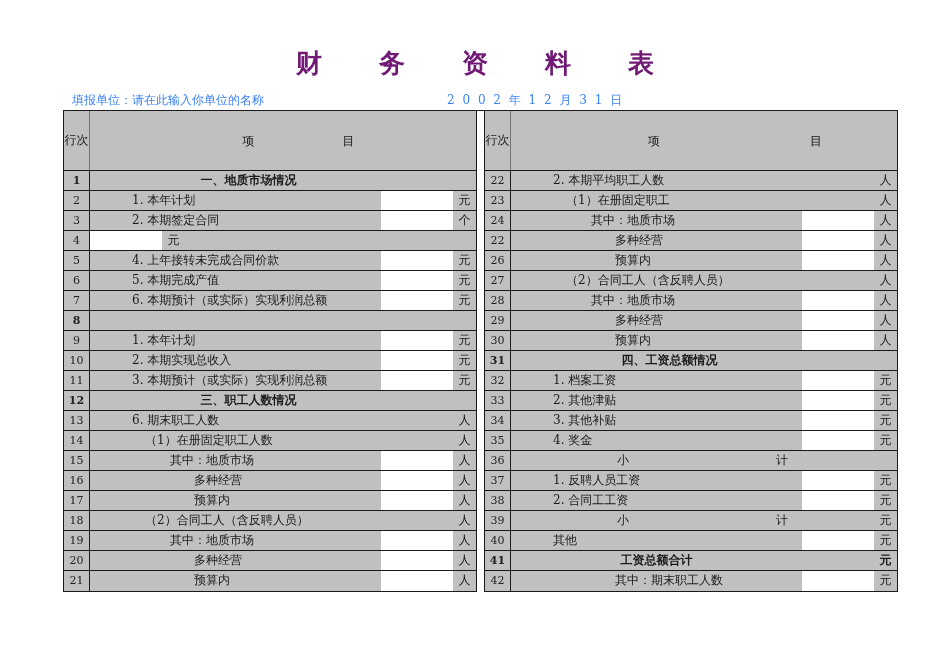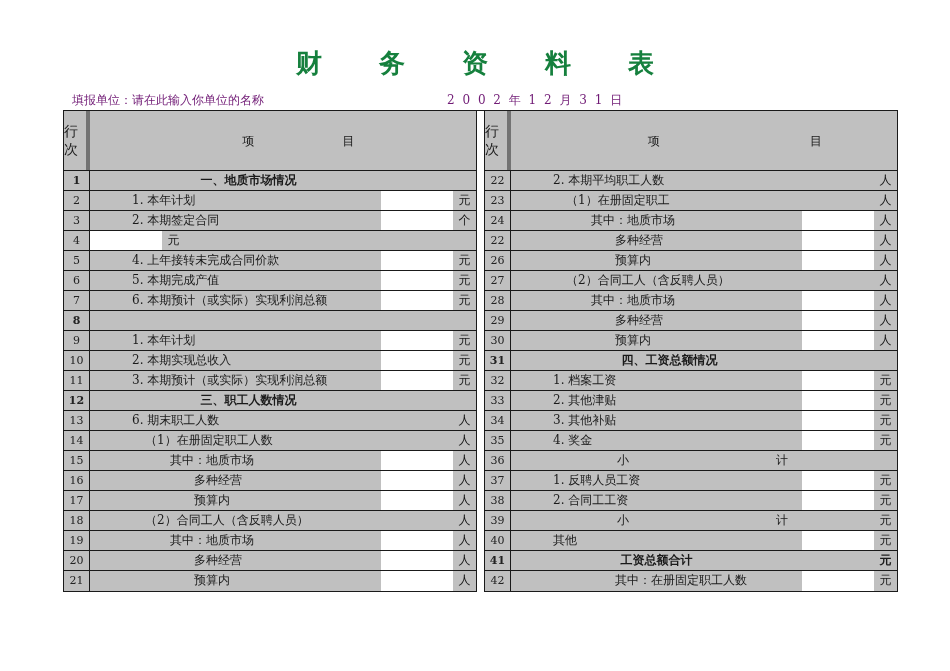--- a/index.html
+++ b/index.html
@@ -2,39 +2,39 @@
 <html><head>
 <meta charset="utf-8">
 <style>
   * { margin:0; padding:0; box-sizing:border-box; }
   html,body { width:950px; height:671px; background:#ffffff; overflow:hidden;
               font-family:"DejaVu Serif","Liberation Serif",serif; }
   .page { position:relative; width:950px; height:671px; }
 
   .page-title {
     position:absolute; top:46px; left:0; width:100%;
-    text-align:center; color:#15803d; font-weight:bold; font-size:26px;
+    text-align:center; color:#701a75; font-weight:bold; font-size:26px;
     letter-spacing:57px; padding-left:57px; white-space:nowrap;
   }
 
   .meta-row {
     position:absolute; top:92px; left:63px; width:835px; height:19px;
-    border-bottom:1px solid #1a1a1a; color:#701a75; font-size:12px; line-height:16px;
+    border-bottom:1px solid #1a1a1a; color:#3b82f6; font-size:12px; line-height:16px;
   }
   .unit-name { position:absolute; left:9px; top:0; }
   .report-date { position:absolute; left:384px; top:0; letter-spacing:2px;text-align:center; }
 
   .tables { position:absolute; top:111px; left:63px; display:flex; gap:7px; }
   .ftable {
     width:414px; background:#c0c0c0; color:#1a1a1a;
     border:1px solid #1a1a1a; border-top:none; font-size:12px;
   }
   .thead { display:flex; height:60px; border-bottom:1px solid #1a1a1a; }
-  .th-num { width:26px; border-right:4px solid #737373; display:flex;
-            align-items:center; justify-content:center; font-size:14px; }
+  .th-num { width:26px; border-right:1px solid #737373; display:flex;
+            align-items:center; justify-content:center; font-size:12px; }
   .th-item { flex:1; position:relative; }
   .th-item span { position:absolute; top:50%; transform:translate(-50%,-50%); }
   .t-left  .th-item .pos-a { left:41%; }
   .t-left  .th-item .pos-b { left:67%; }
   .t-right .th-item .pos-a { left:37%; }
   .t-right .th-item .pos-b { left:79%; }
 
   .trow { display:flex; height:20px; line-height:19px; border-bottom:1px solid #1a1a1a; }
   .trow:last-child { border-bottom:none; }
   .cell-num { width:26px; border-right:1px solid #1a1a1a; text-align:center;
@@ -334,21 +334,21 @@
             <div class="cell-unit">元</div>
           </div>
           <div class="trow bold">
             <div class="cell-num">41</div>
             <div class="cell-item center">工资总额合计</div>
             <div class="cell-input"></div>
             <div class="cell-unit">元</div>
           </div>
           <div class="trow">
             <div class="cell-num">42</div>
-            <div class="cell-item ind5">其中：在册固定职工人数</div>
+            <div class="cell-item ind5">其中：期末职工人数</div>
             <div class="cell-input white"></div>
             <div class="cell-unit">元</div>
           </div>
         </div>
     </div>
 
   </div>
 </div>
 
 </body></html>

